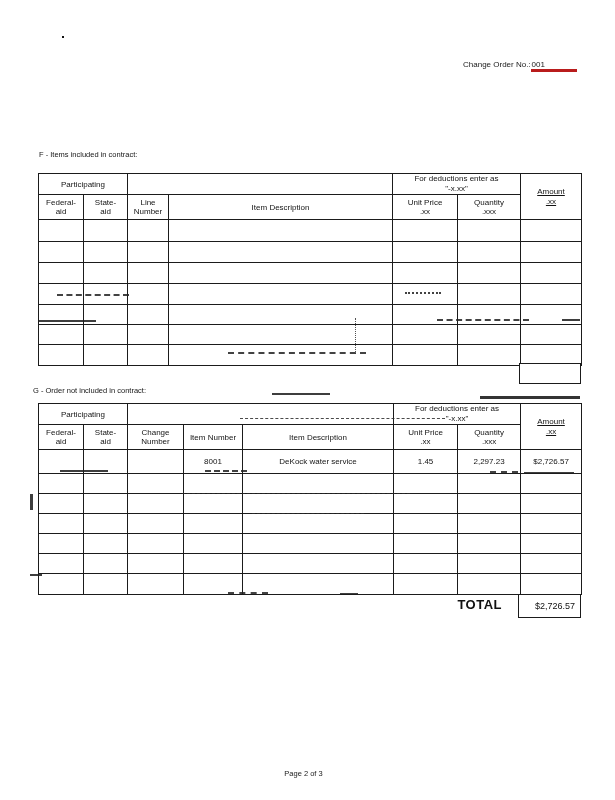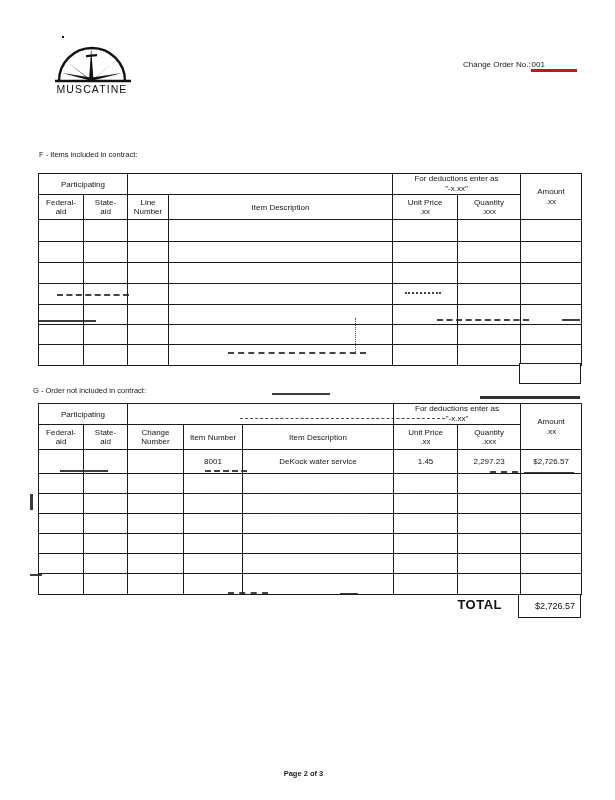--- a/index.html
+++ b/index.html
@@ -6,21 +6,21 @@
   .page{position:relative;width:615px;height:800px;background:#ffffff;
         font-family:"Liberation Sans", sans-serif;color:#141414;overflow:hidden;}
 
   
   table.form{border-collapse:collapse;table-layout:fixed;position:absolute;background:#fff;}
   table.form td{border:1px solid #1b1b1b;padding:0;font-size:8px;text-align:center;
                 vertical-align:middle;overflow:hidden;color:#141414;}
   .pre{white-space:pre-line;line-height:1.18;}
   td.part{font-size:8.4px;margin-top:12px;}
   td.note{font-size:7.3px;line-height:1.25;white-space:pre-line;}
-  td.amt{vertical-align:bottom;padding-bottom:3px;}
+  td.amt{vertical-align:bottom;padding-bottom:3px;text-decoration:underline;}
   td.desc-f{font-size:10.5px;}
   td.desc-g{font-size:9.5px;}
   td.val-left{text-align:left;padding-left:3px;font-size:8.4px;}
   td.val-desc{text-align:left;padding-left:7px;font-size:8.4px;margin-left:20px;}
   td.val-num{text-align:right;padding-right:3px;font-size:8.4px;}
 
   .sec-label{position:absolute;font-size:7.5px;color:#161616;}
 
   .co-line{position:absolute;left:463px;top:60px;font-size:8px;color:#1a1a1a;}
   .co-value{display:inline-block;width:45px;border-bottom:3px solid #b91c1c;
@@ -28,48 +28,35 @@
 
   .extra-box{position:absolute;box-sizing:border-box;border:1px solid #1b1b1b;background:#fff;}
 
   .total-label{position:absolute;left:380px;top:597px;width:122px;text-align:right;
                font-size:13px;font-weight:600;letter-spacing:.5px;color:#111;}
   .total-box{position:absolute;left:518px;top:594px;width:63px;height:24px;
              box-sizing:border-box;border:1.5px solid #1b1b1b;font-size:9px;
              text-align:right;line-height:22px;padding-right:5px;color:#111;}
 
   .footer{position:absolute;left:0;right:8px;top:769px;text-align:center;
-          font-size:7.5px;color:#1a1a1a;font-weight:bold;}
+          font-size:7.5px;color:#1a1a1a;}
 
   .logo{position:absolute;left:52px;top:42px;}
 
   
   .art{position:absolute;opacity:.85;}
   .dot{position:absolute;width:2px;height:2px;background:#111;}
 </style>
 </head>
 <body>
 
 <div class="page">
 
   <div class="dot" style="left:62px;top:36px;"></div>
 
-  <div class="logo">
-    <svg width="84" height="56" viewBox="0 0 84 56">
-      <path d="M 7 39 A 33 33 0 0 1 73 39" fill="none" stroke="#111" stroke-width="2.4"></path>
-      <line x1="3" y1="39" x2="79" y2="39" stroke="#111" stroke-width="2.4"></line>
-      <polygon points="37,39 39.2,6 41.5,39" fill="#111"></polygon>
-      <polygon points="34,13 45,12 45,14.2 34,15.2" fill="#111"></polygon>
-      <polygon points="38.5,38.5 15,20 37,36.5" fill="#111"></polygon>
-      <polygon points="40,38.5 64,18 42,36.5" fill="#111"></polygon>
-      <polygon points="39,38.8 10,31 39,35.5" fill="#111"></polygon>
-      <polygon points="40,35.5 70,31 40,38.8" fill="#111"></polygon>
-      <text x="40" y="50.5" text-anchor="middle" font-size="10.5" letter-spacing="1.1" fill="#111" font-family="Liberation Sans, sans-serif">MUSCATINE</text>
-    </svg>
-  </div>
 
   <div class="co-line">
     <span>Change Order No.:</span><span class="co-value">001</span>
   </div>
 
   <div class="sec-label" style="left:39px;top:150px;">F - Items included in contract:</div>
 
   <table class="form" style="left:38px;top:173px;width:543px;">
     <colgroup>
       <col style="width:45px">

